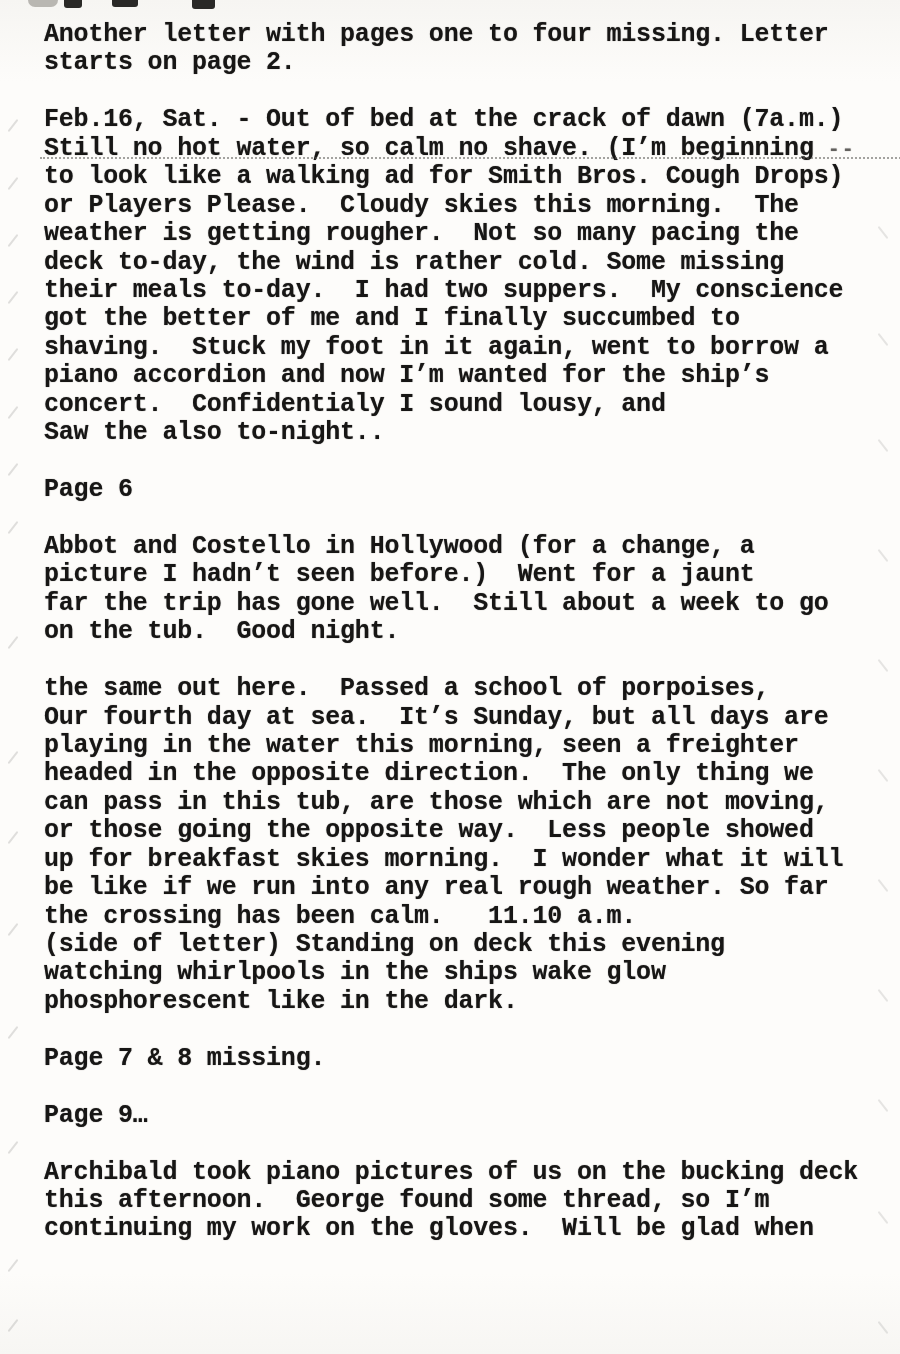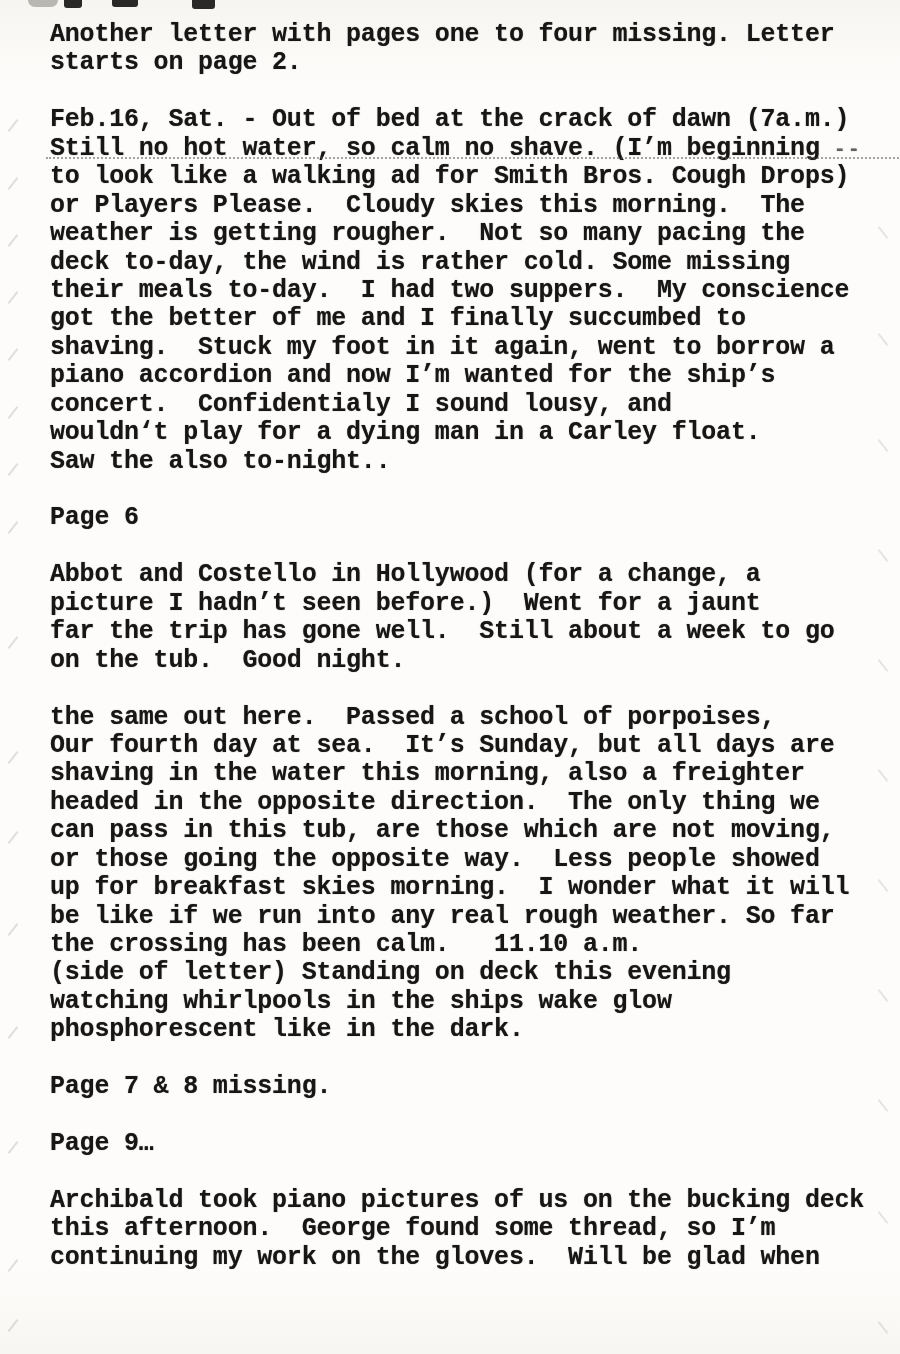--- a/index.html
+++ b/index.html
@@ -10,21 +10,21 @@
   .scan-page {
     position: relative;
     width: 900px;
     height: 1354px;
     overflow: hidden;
     background: linear-gradient(180deg, #f6f5f2 0%, #fdfcfa 6%, #fdfcfa 94%, #f7f6f3 100%);
     font-family: "Liberation Mono", "DejaVu Sans Mono", monospace;
   }
   .text-block {
     position: absolute;
-    left: 50px;
+    left: 44px;
     top: 21px;
     width: 830px;
   }
   .line {
     white-space: pre;
     font-size: 25px;
     font-weight: 700;
     line-height: 28.45px;
     height: 28.45px;
     color: #171615;
@@ -114,33 +114,32 @@
     <div class="line underlined"><span>Still no hot water, so calm no shave. (I’m beginning</span><span class="trail">--</span></div>
     <div class="line">to look like a walking ad for Smith Bros. Cough Drops)</div>
     <div class="line">or Players Please.  Cloudy skies this morning.  The</div>
     <div class="line">weather is getting rougher.  Not so many pacing the</div>
     <div class="line">deck to-day, the wind is rather cold. Some missing</div>
     <div class="line">their meals to-day.  I had two suppers.  My conscience</div>
     <div class="line">got the better of me and I finally succumbed to</div>
     <div class="line">shaving.  Stuck my foot in it again, went to borrow a</div>
     <div class="line">piano accordion and now I’m wanted for the ship’s</div>
     <div class="line">concert.  Confidentialy I sound lousy, and</div>
-    <div class="line">wouldn‘t play for a dying man in a Carley float.</div>
     <div class="line">Saw the also to-night..</div>
     <div class="line"></div>
     <div class="line">Page 6</div>
     <div class="line"></div>
     <div class="line">Abbot and Costello in Hollywood (for a change, a</div>
     <div class="line">picture I hadn’t seen before.)  Went for a jaunt</div>
     <div class="line">far the trip has gone well.  Still about a week to go</div>
     <div class="line">on the tub.  Good night.</div>
     <div class="line"></div>
     <div class="line">the same out here.  Passed a school of porpoises,</div>
     <div class="line">Our fourth day at sea.  It’s Sunday, but all days are</div>
-    <div class="line">shaving in the water this morning, also a freighter</div>
+    <div class="line">playing in the water this morning, seen a freighter</div>
     <div class="line">headed in the opposite direction.  The only thing we</div>
     <div class="line">can pass in this tub, are those which are not moving,</div>
     <div class="line">or those going the opposite way.  Less people showed</div>
     <div class="line">up for breakfast skies morning.  I wonder what it will</div>
     <div class="line">be like if we run into any real rough weather. So far</div>
     <div class="line">the crossing has been calm.   11.10 a.m.</div>
     <div class="line">(side of letter) Standing on deck this evening</div>
     <div class="line">watching whirlpools in the ships wake glow</div>
     <div class="line">phosphorescent like in the dark.</div>
     <div class="line"></div>

